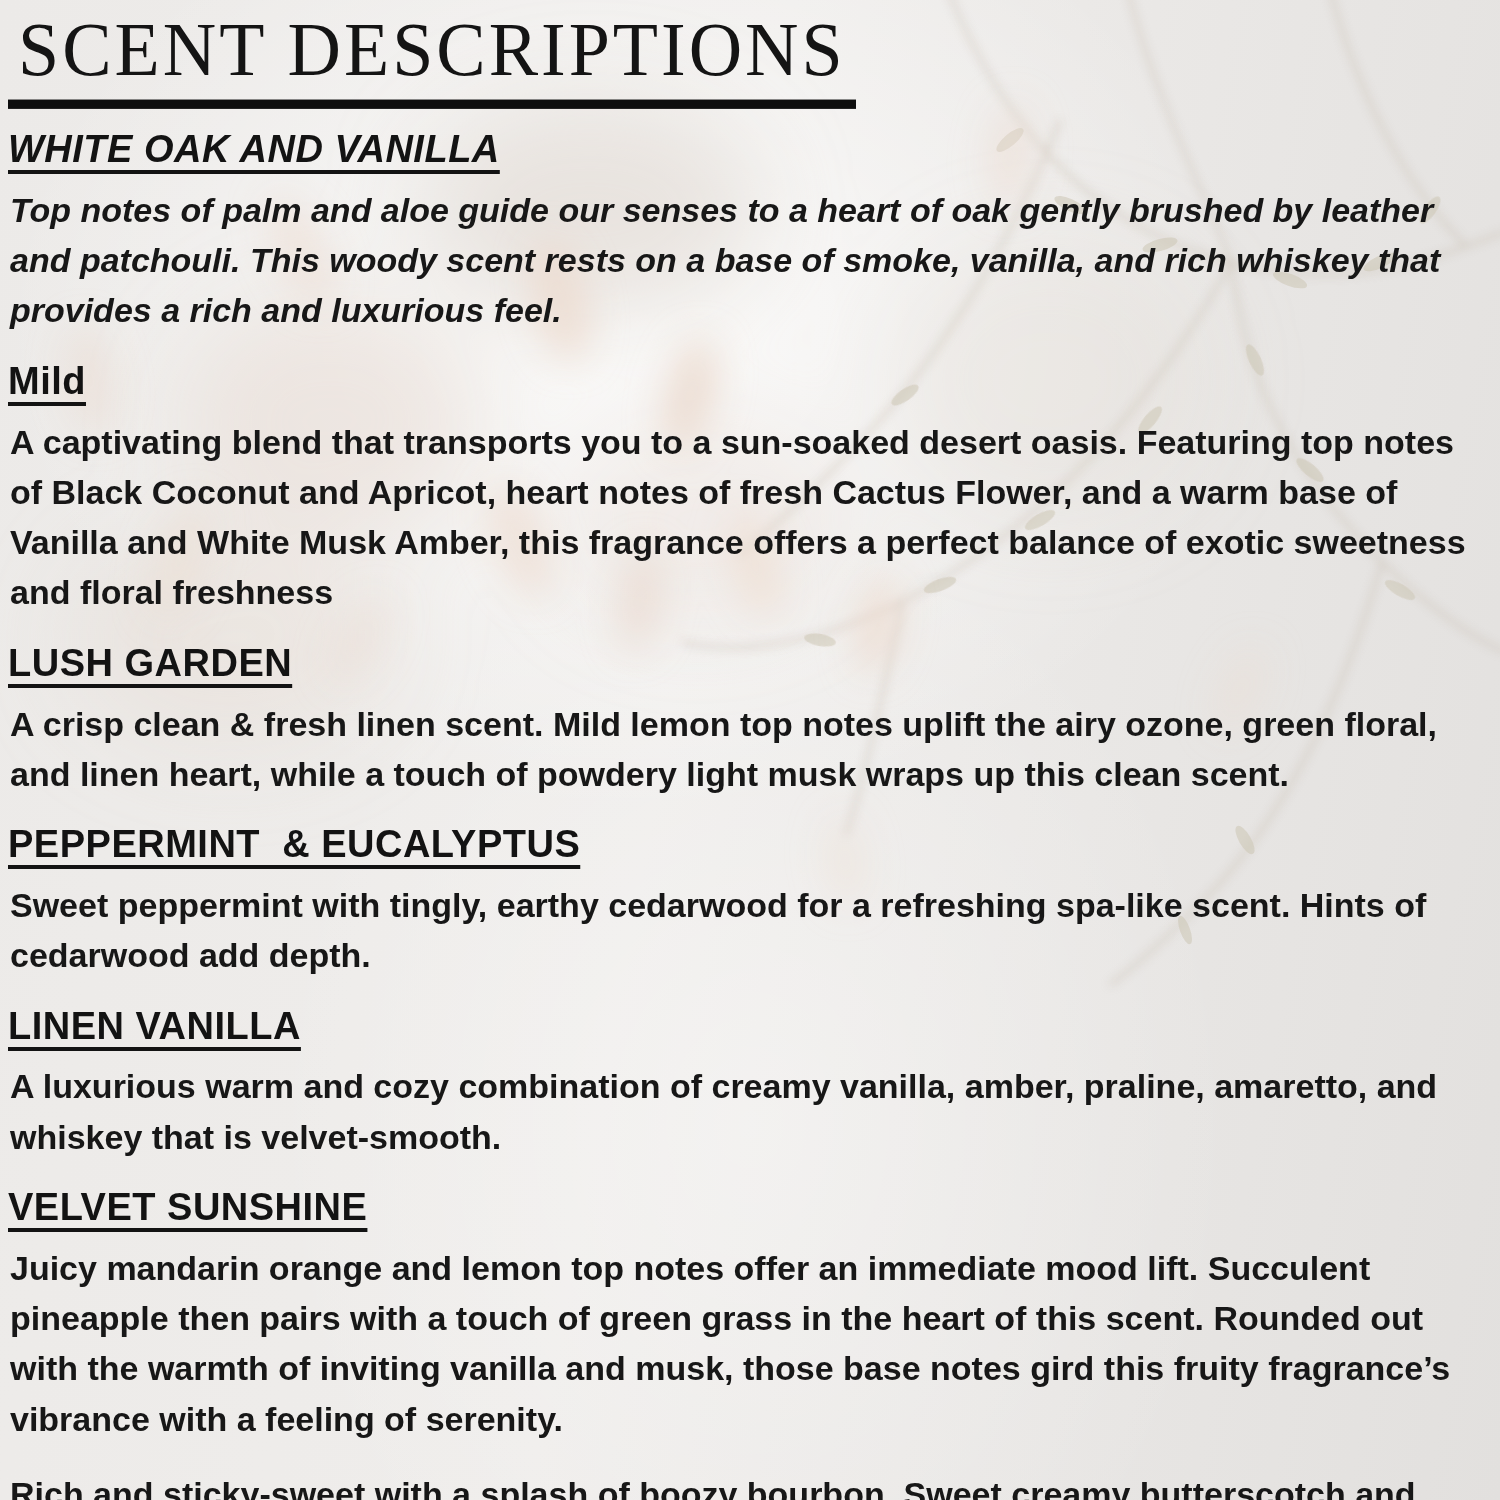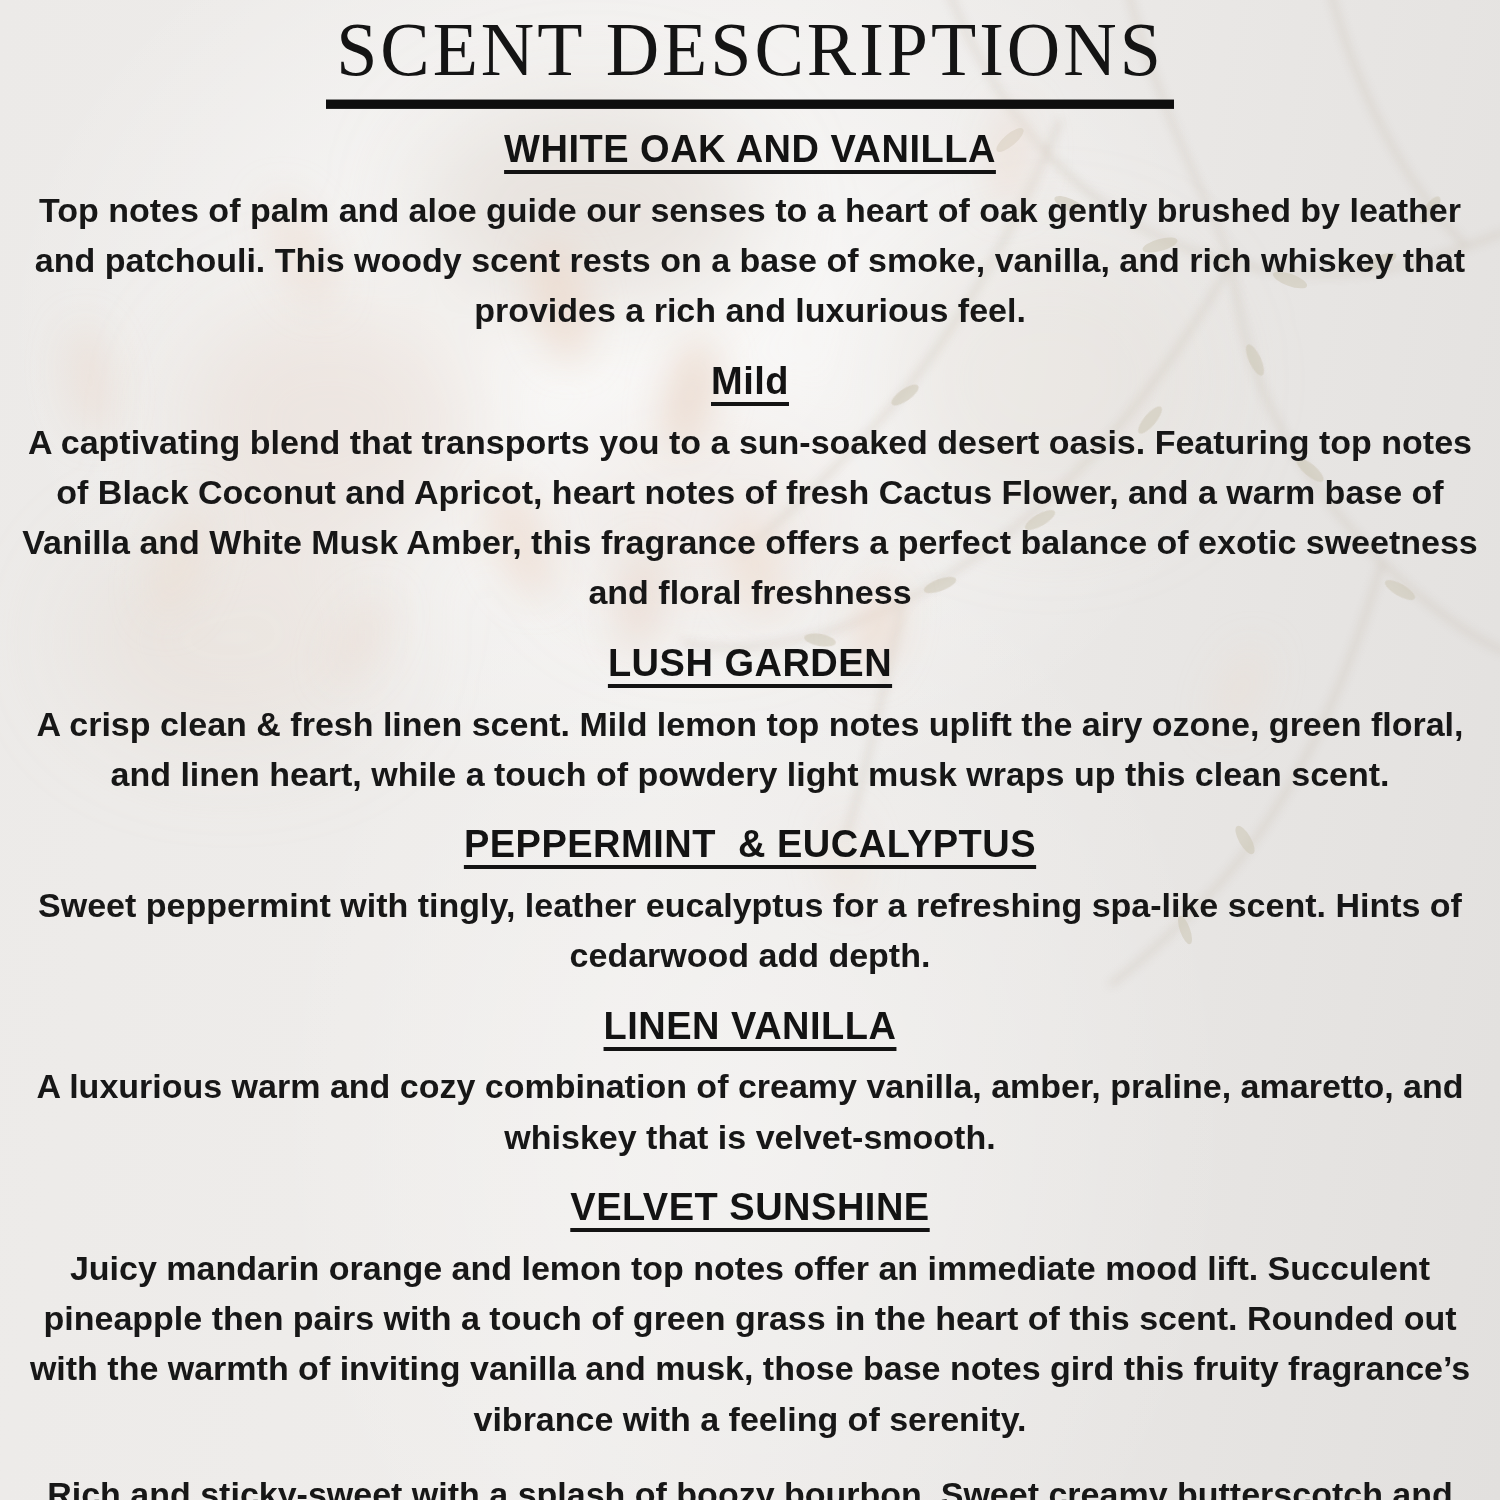--- a/index.html
+++ b/index.html
@@ -20,21 +20,21 @@
     pointer-events: none;
     z-index: 0;
   }
   .page {
     position: relative;
     z-index: 1;
     width: 1500px;
     height: 1500px;
     box-sizing: border-box;
     padding: 12px 8px 0 8px;
-    text-align: center;
+    text-align: left;
     color: #121212;
   }
   .page-title {
     display: inline-block;
     font-family: "Liberation Serif", serif;
     font-weight: 400;
     font-size: 74px;
     letter-spacing: 3px;
     color: #141414;
     line-height: 1.0;
@@ -61,21 +61,21 @@
   }
   .scent-body {
     font-size: 34px;
     font-weight: 700;
     line-height: 1.48;
     color: #171717;
     max-width: 1480px;
     margin: 0 auto;
   }
   
-  .scent-section:first-child { margin-top: 0; }
+  .scent-section:first-child { margin-top: 0; font-style: italic; }
 </style>
 </head>
 <body>
 
 <svg class="bg-decor" width="1500" height="1500" viewBox="0 0 1500 1500" xmlns="http://www.w3.org/2000/svg" aria-hidden="true">
   <defs>
     <filter id="soft" x="-60%" y="-60%" width="220%" height="220%">
         <feGaussianBlur stdDeviation="5"></feGaussianBlur>
       </filter>
     <filter id="softer" x="-80%" y="-80%" width="260%" height="260%">
@@ -158,21 +158,21 @@
       <p class="scent-body">A captivating blend that transports you to a sun-soaked desert oasis. Featuring top notes of Black Coconut and Apricot, heart notes of fresh Cactus Flower, and a warm base of Vanilla and White Musk Amber, this fragrance offers a perfect balance of exotic sweetness and floral freshness</p>
     </section>
 
     <section class="scent-section">
       <h2 class="scent-heading">LUSH GARDEN</h2>
       <p class="scent-body">A crisp clean &amp; fresh linen scent. Mild lemon top notes uplift the airy ozone, green floral, and linen heart, while a touch of powdery light musk wraps up this clean scent.</p>
     </section>
 
     <section class="scent-section">
       <h2 class="scent-heading">PEPPERMINT  &amp; EUCALYPTUS</h2>
-      <p class="scent-body">Sweet peppermint with tingly, leather eucalyptus for a refreshing spa-like scent. Hints of cedarwood add depth.</p>
+      <p class="scent-body">Sweet peppermint with tingly, earthy cedarwood for a refreshing spa-like scent. Hints of cedarwood add depth.</p>
     </section>
 
     <section class="scent-section">
       <h2 class="scent-heading">LINEN VANILLA</h2>
       <p class="scent-body">A luxurious warm and cozy combination of creamy vanilla, amber, praline, amaretto, and whiskey that is velvet-smooth.</p>
     </section>
 
     <section class="scent-section">
       <h2 class="scent-heading">VELVET SUNSHINE</h2>
       <p class="scent-body">Juicy mandarin orange and lemon top notes offer an immediate mood lift. Succulent pineapple then pairs with a touch of green grass in the heart of this scent. Rounded out with the warmth of inviting vanilla and musk, those base notes gird this fruity fragrance’s vibrance with a feeling of serenity.</p>

